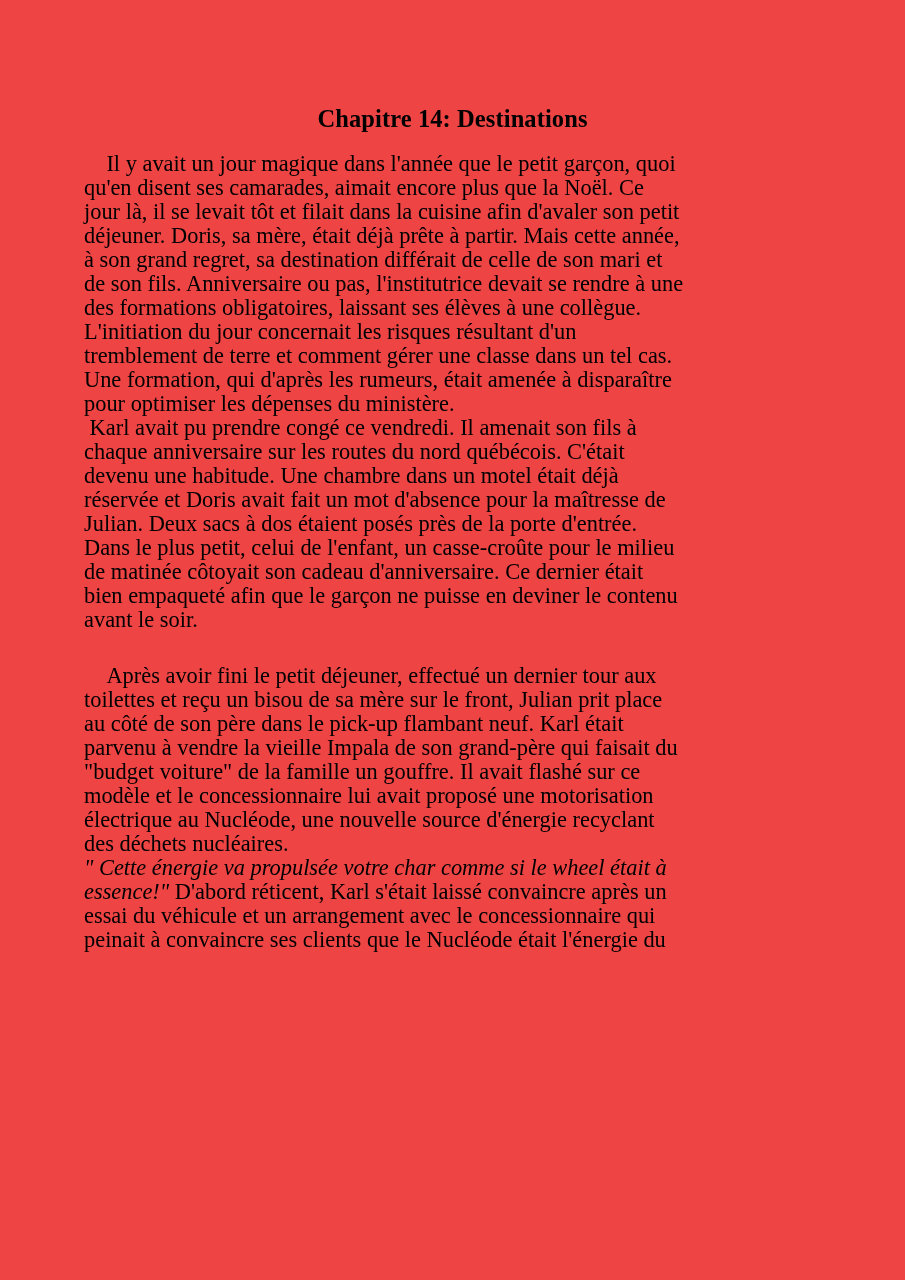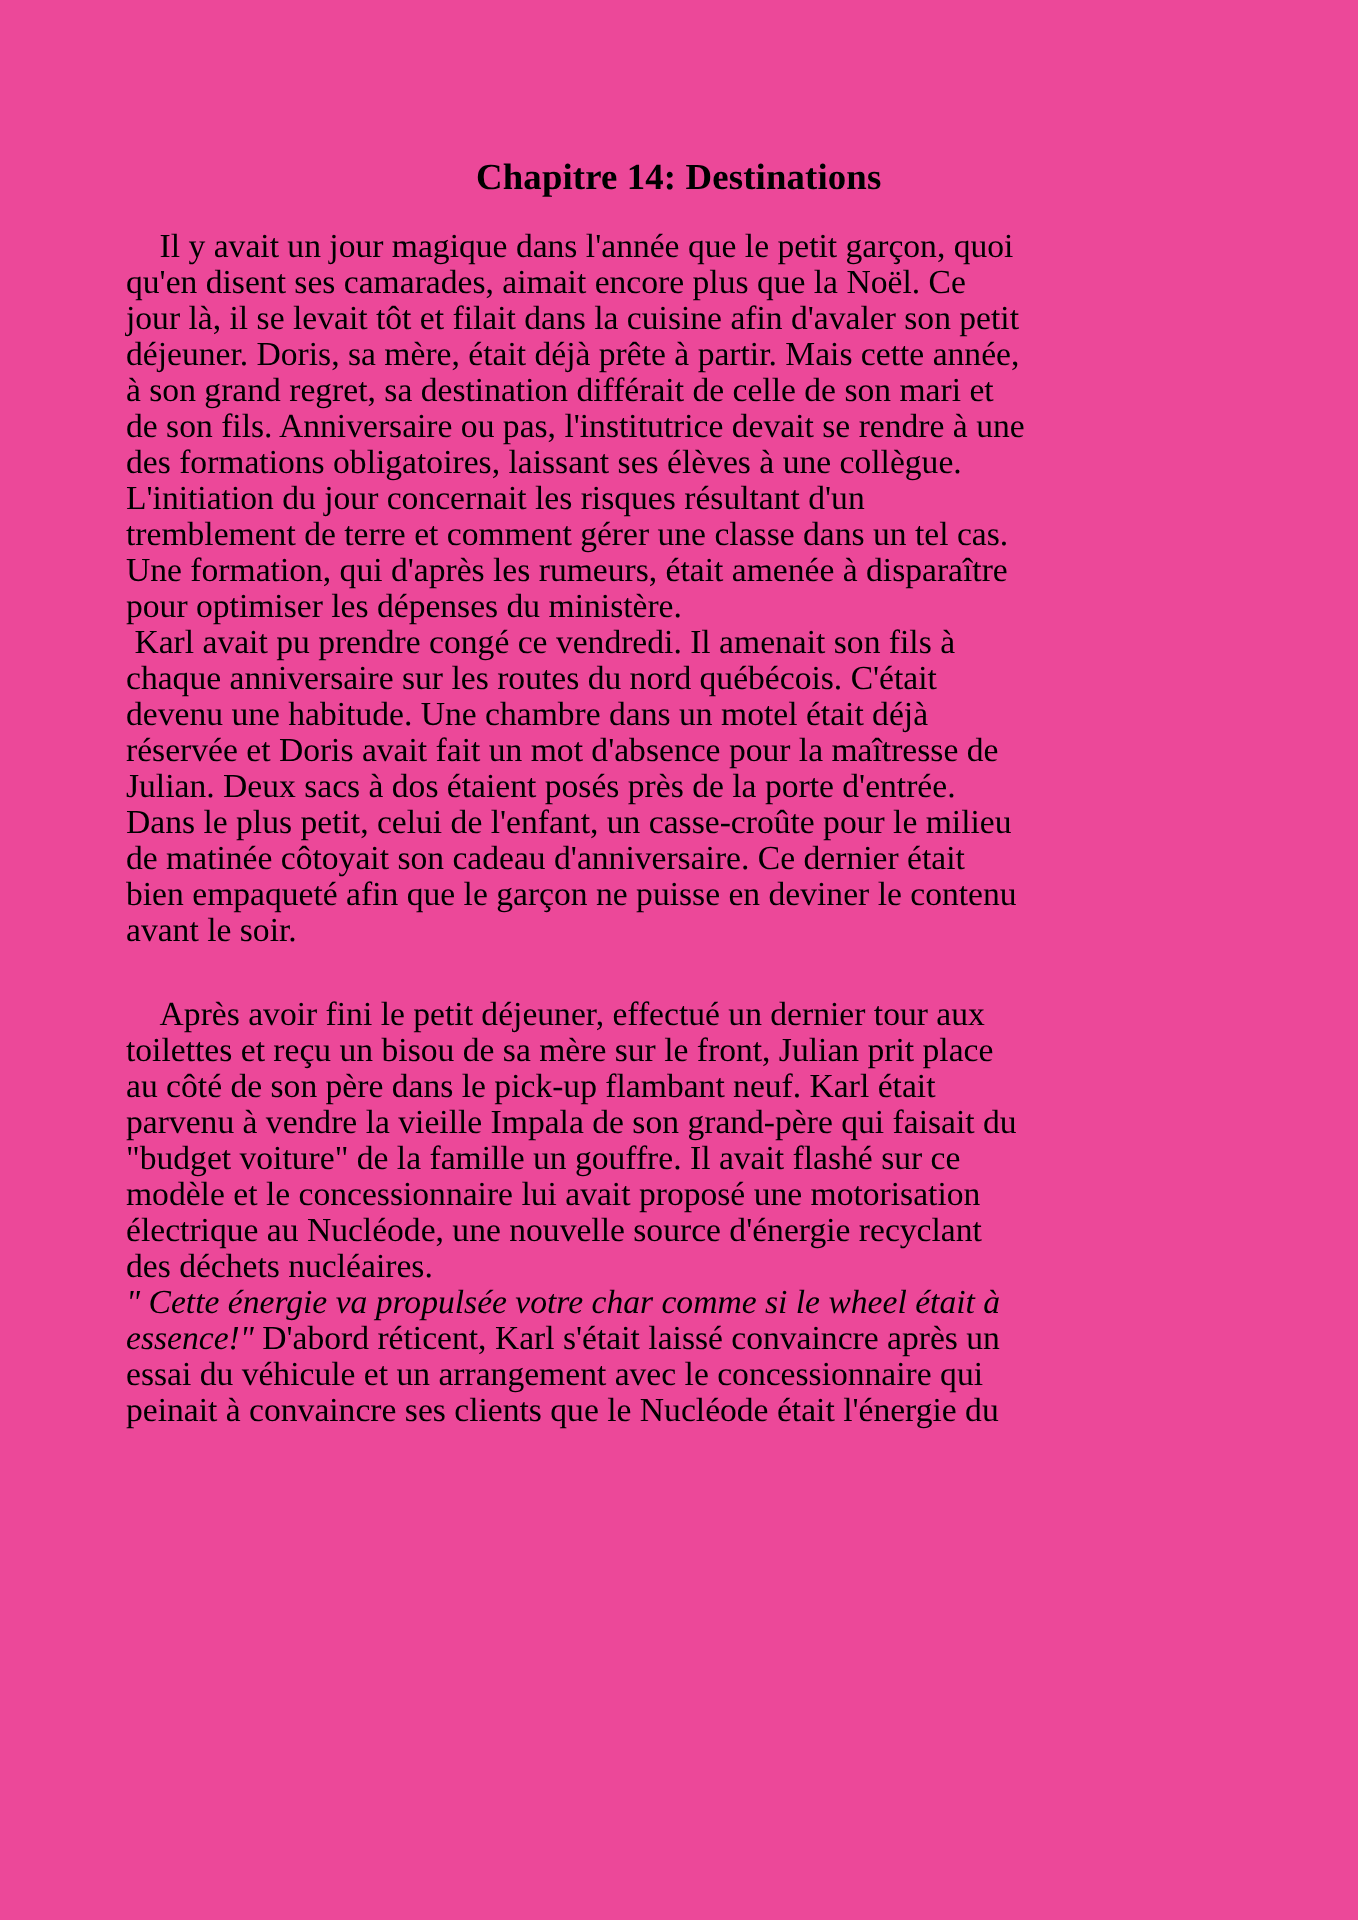--- a/index.html
+++ b/index.html
@@ -16,21 +16,21 @@
     color: #000000;
     -webkit-font-smoothing: antialiased;
   }
 
   .page {
     position: absolute;
     left: 0;
     top: 0;
     width: 905px;
     height: 1280px;
-    background: #ec4899;
+    background: #ef4444;
   }
 
   .doc-title {
     position: absolute;
     left: 0;
     top: 88px;
     width: 905px;
     text-align: center;
     font-size: 24.5px;
     font-weight: bold;

